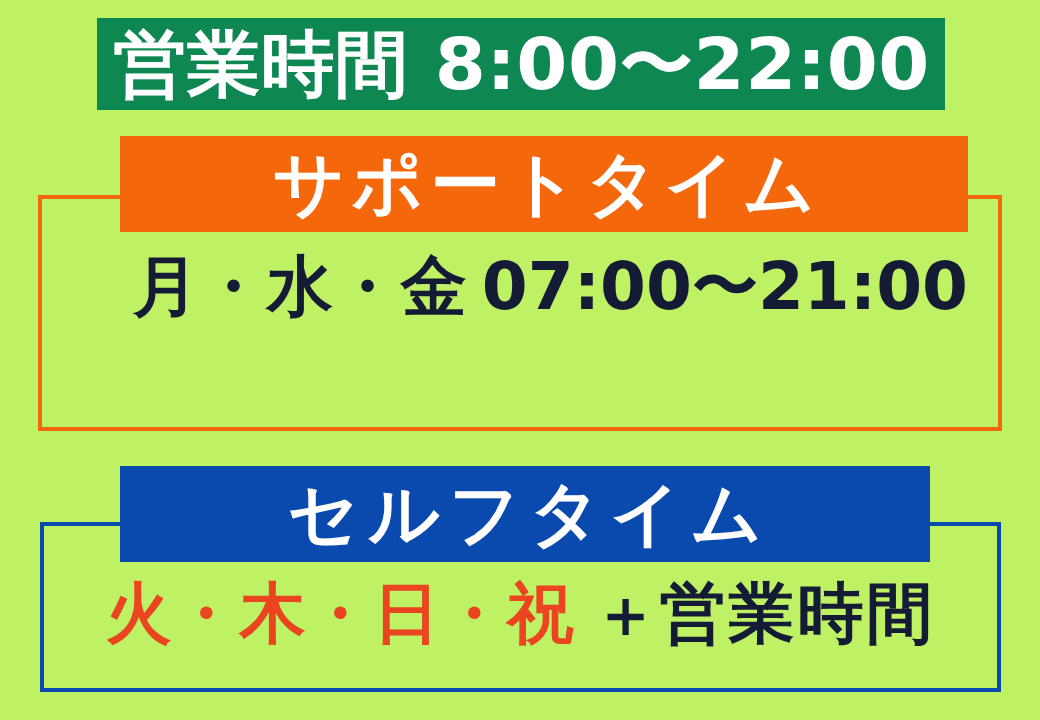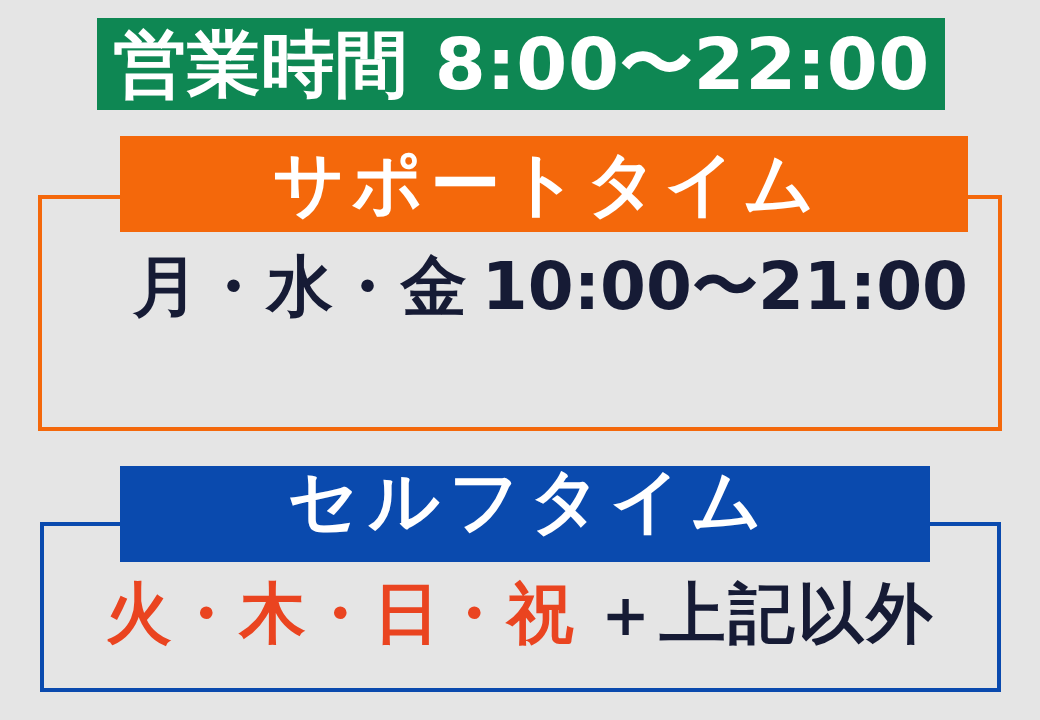--- a/index.html
+++ b/index.html
@@ -12,21 +12,21 @@
     width: 1040px;
     height: 720px;
     overflow: hidden;
     font-family: "DejaVu Sans", "Liberation Sans", sans-serif;
     -webkit-font-smoothing: antialiased;
   }
   #poster {
     position: relative;
     width: 1040px;
     height: 720px;
-    background: #e5e5e5;
+    background: #bef264;
   }
 
   
   .hours-banner {
     position: absolute;
     left: 97px;
     top: 18px;
     width: 848px;
     height: 92px;
     background: var(--green);
@@ -111,20 +111,21 @@
     background: transparent;
   }
   .self-banner {
     position: absolute;
     left: 120px;
     top: 466px;
     width: 810px;
     height: 96px;
     background: var(--blue);
     display: flex;
+    align-items: center;
     justify-content: center;
     box-sizing: border-box;
   }
   .self-banner .banner-text {
     color: #ffffff;
     font-size: 70px;
     font-weight: 700;
     line-height: 1;
     letter-spacing: 9px;
     padding-left: 9px;
@@ -165,27 +166,27 @@
   </div>
 
   <div class="support-box"></div>
 
   <div class="support-banner">
     <span class="banner-text">サポートタイム</span>
   </div>
 
   <div class="support-lines">
     <div class="support-line">
-      <span class="daylabel">月・水・金</span><span>10:00〜21:00</span>
+      <span class="daylabel">月・水・金</span><span>07:00〜21:00</span>
     </div>
   </div>
 
   <div class="self-box"></div>
 
   <div class="self-banner">
     <span class="banner-text">セルフタイム</span>
   </div>
 
   <div class="self-line">
-    <span class="days">火・木・日・祝</span><span class="plus">＋</span><span class="rest">上記以外</span>
+    <span class="days">火・木・日・祝</span><span class="plus">＋</span><span class="rest">営業時間</span>
   </div>
 
 </div>
 
 </body></html>

